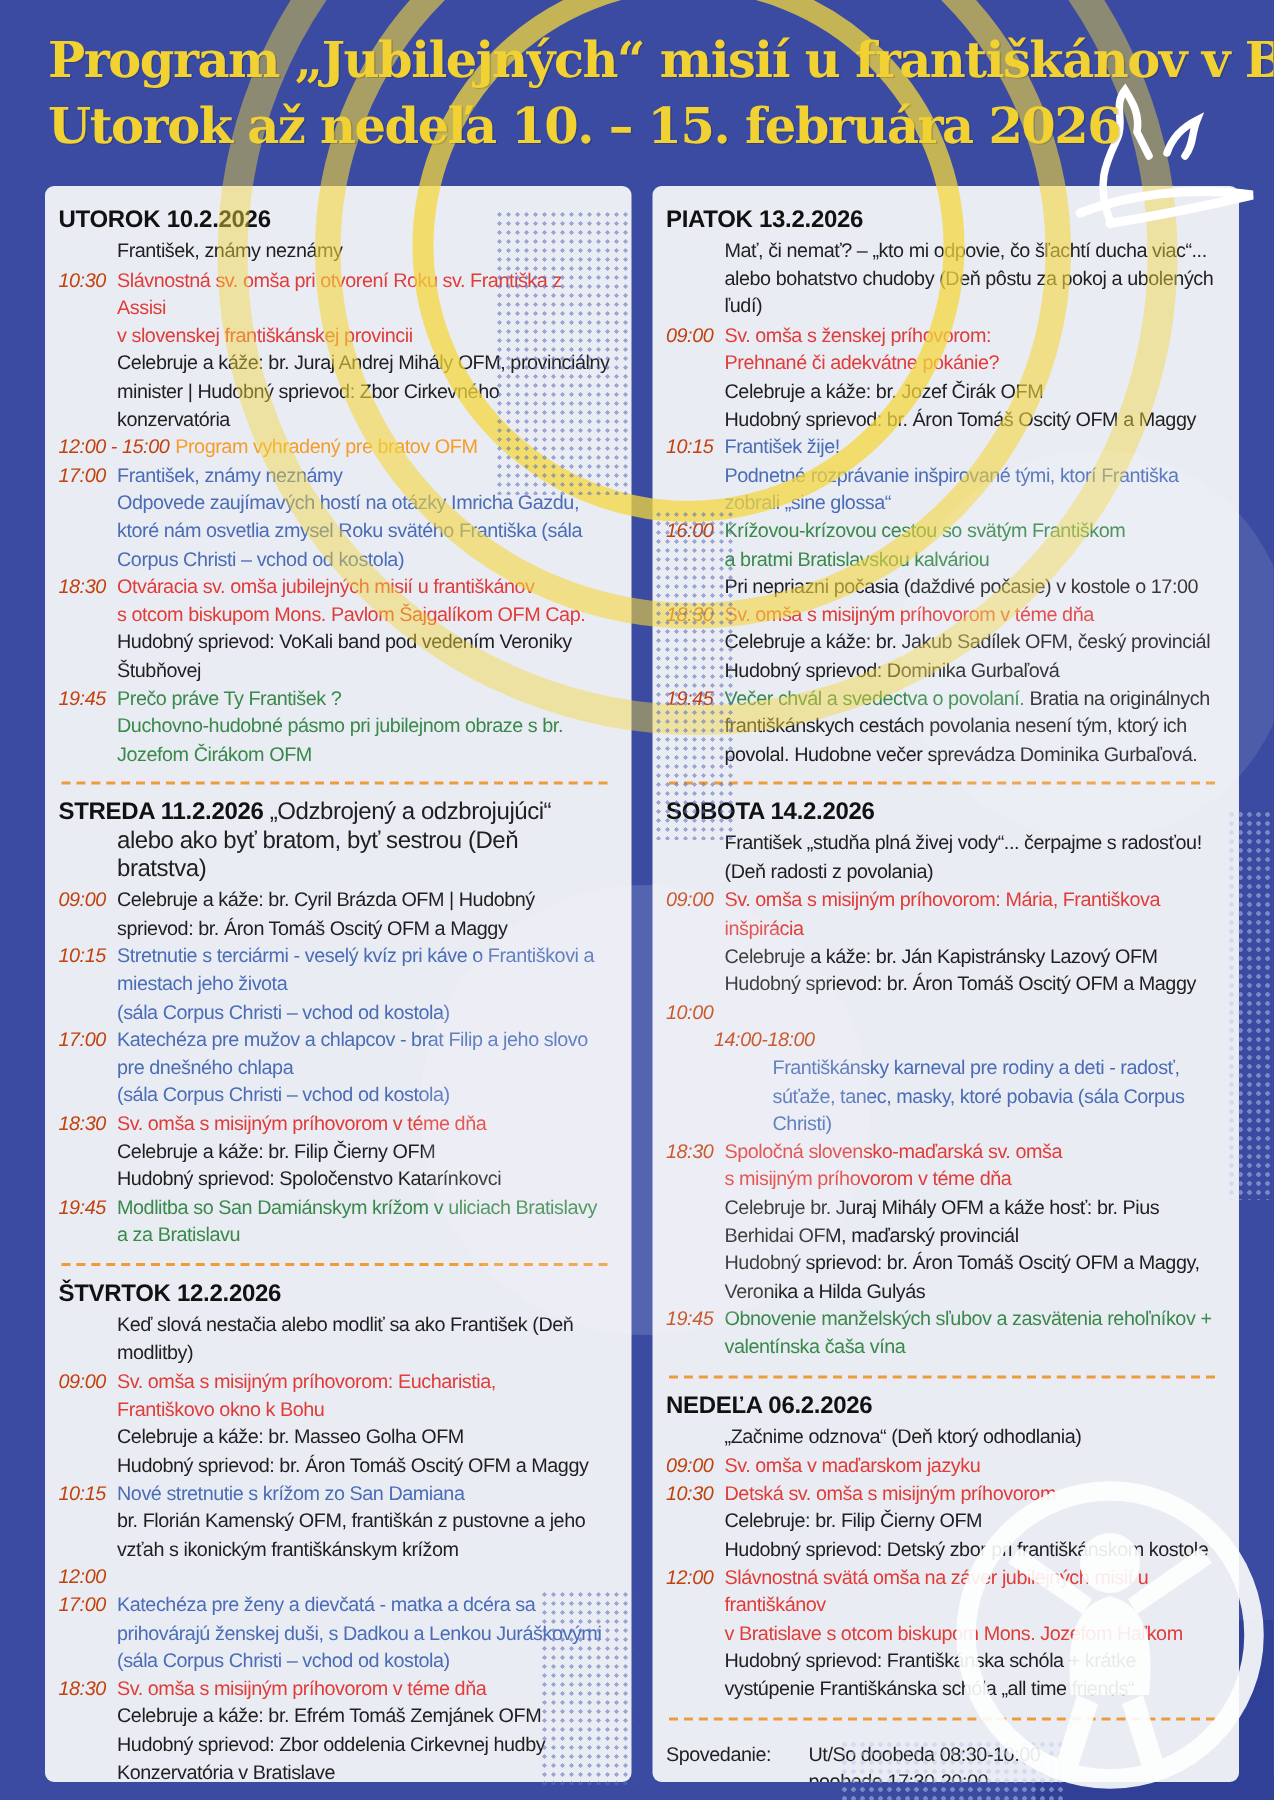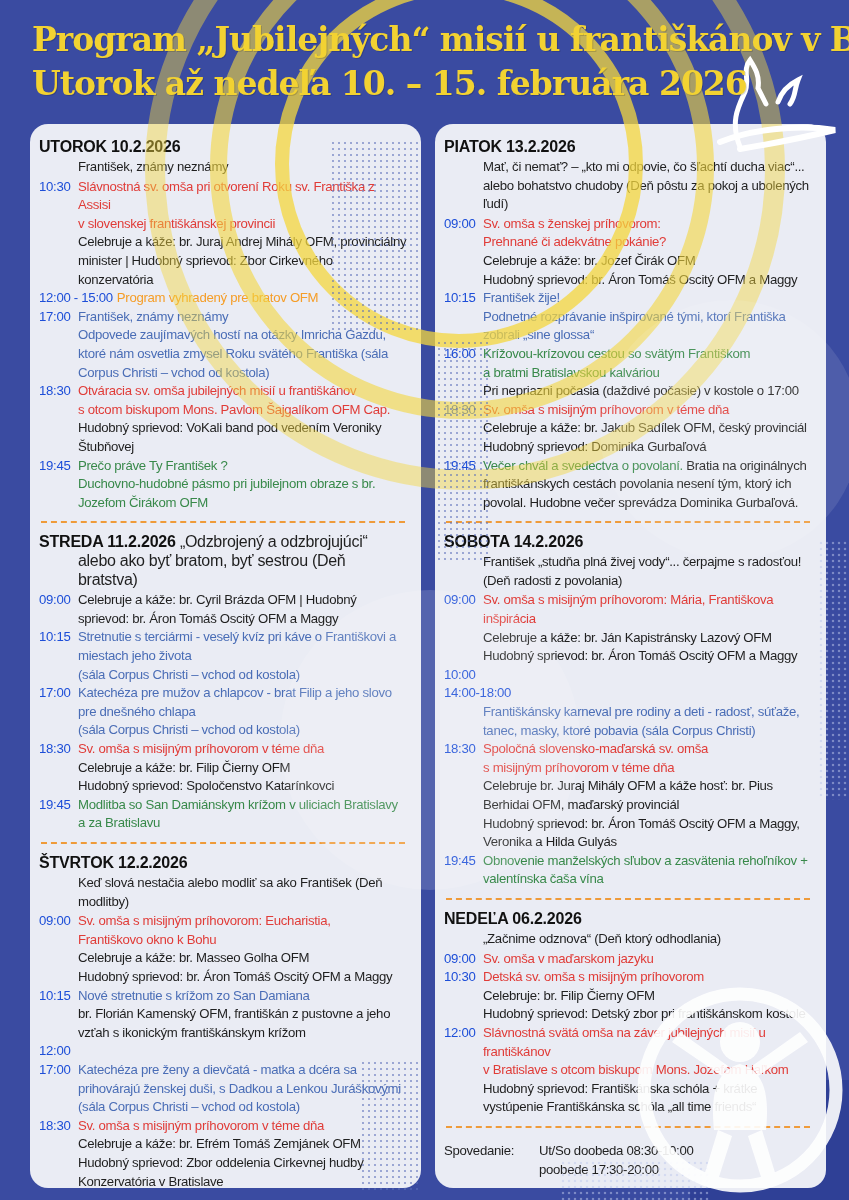--- a/index.html
+++ b/index.html
@@ -32,32 +32,32 @@
   .d1{left:330px;top:140px;width:90px;height:190px;}
   .d2{left:436px;top:340px;width:55px;height:220px;}
   .d3{left:560px;top:1160px;width:150px;height:40px;}
   .d4{left:818px;top:540px;width:31px;height:260px;}
   .d5{left:360px;top:1060px;width:62px;height:130px;}
   .corner-shade{position:absolute;left:690px;top:1080px;width:159px;height:120px;background:rgba(30,45,130,0.35);z-index:0;}
   .dove{position:absolute;left:700px;top:52px;z-index:2;pointer-events:none;}
   .friar{position:absolute;left:630px;top:980px;z-index:1;pointer-events:none;opacity:0.9;}
   
   .panels{position:absolute;left:30px;top:124px;width:796px;height:1064px;display:flex;gap:14px;z-index:0;}
-  .panel{flex:1;background:#eaecf4;border-radius:18px;position:relative;}
+  .panel{flex:1;background:#eaecf4;border-radius:6px;position:relative;}
   .panel-inner{position:relative;z-index:2;padding:13px 14px 12px 9px;height:1039px;overflow:hidden;}
   
   .section{margin-bottom:4px;}
   .day-header{font-size:16px;font-weight:800;color:#111;letter-spacing:-0.2px;
     padding-left:39px;text-indent:-39px;line-height:19px;margin-bottom:2px;}
   .day-tail{font-weight:400;color:#1f1f1f;letter-spacing:-0.3px;}
   .subtitle{margin-left:39px;color:#1f1f1f;font-size:13.2px;line-height:18.6px;letter-spacing:-0.3px;margin-bottom:1px;}
   .event{display:flex;align-items:flex-start;}
-  .event .time{flex:0 0 auto;min-width:39px;font-size:13.2px;line-height:18.6px;color:#1d4ed8;letter-spacing:-0.3px;white-space:nowrap;padding-right:4px;box-sizing:border-box;}
+  .event .time{flex:0 0 auto;min-width:39px;font-size:13.2px;line-height:18.6px;color:#c2410c;letter-spacing:-0.3px;white-space:nowrap;padding-right:4px;box-sizing:border-box;font-style:italic;}
   .event .etext{flex:1;font-size:13.2px;line-height:18.6px;letter-spacing:-0.3px;}
-  .event.tblock{display:block;}
+  .event.tblock{display:block;margin-left:32px;}
   .event.tblock .etext{margin-left:39px;}
   .eline{margin:0;}
   .c-red{color:#e03c38;}
   .c-blue{color:#4a6db6;}
   .c-green{color:#38894a;}
   .c-orange{color:#f59d27;}
   .c-black{color:#1f1f1f;}
   .divider{border:none;border-top:2px dashed #ef9b3a;margin:9px 2px 9px 2px;height:0;}
   .confession{display:flex;margin-top:14px;font-size:13.2px;line-height:18.6px;letter-spacing:-0.3px;color:#1f1f1f;}
   .confession .clabel{flex:0 0 95px;}

